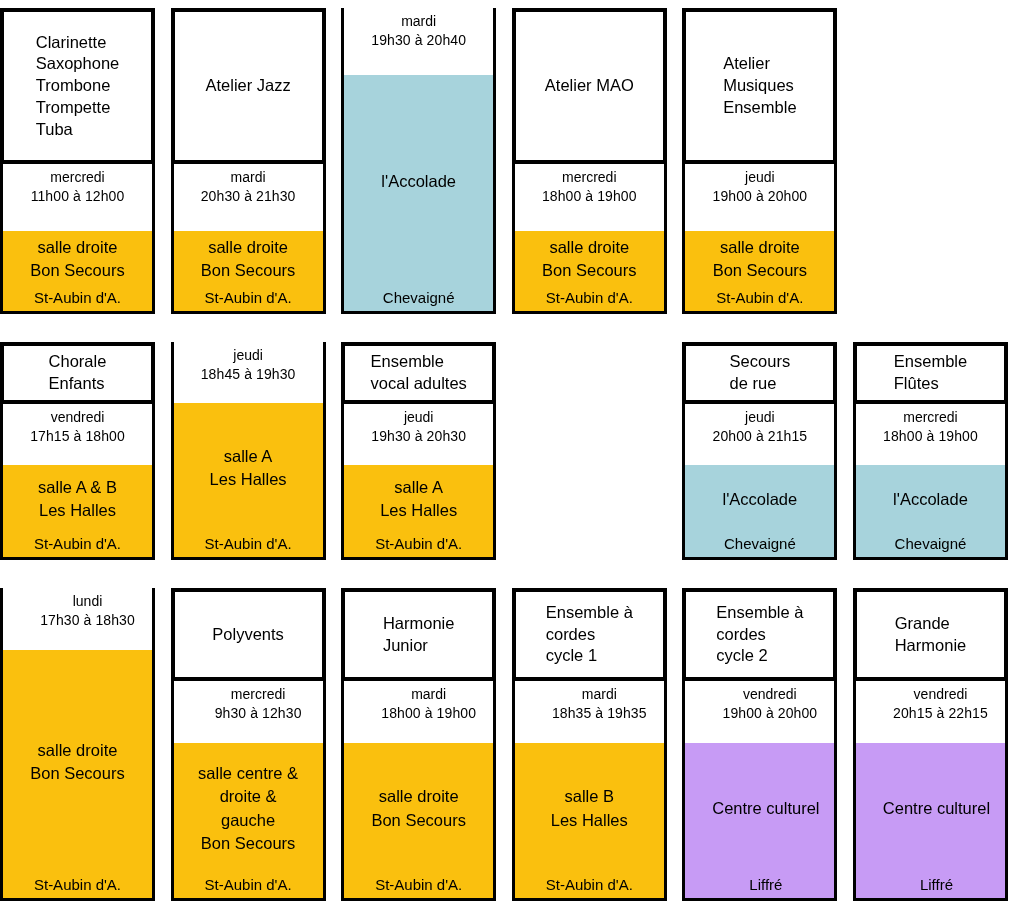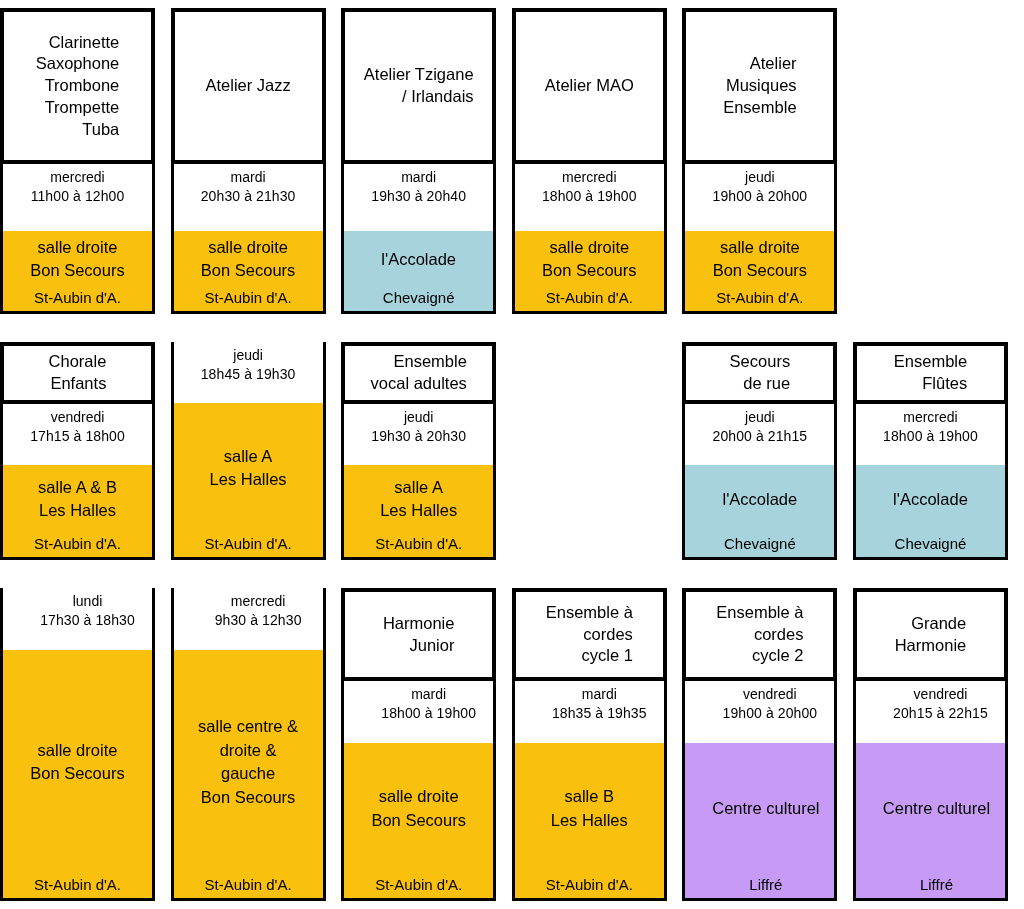--- a/index.html
+++ b/index.html
@@ -25,21 +25,21 @@
     display:flex;flex-direction:column;
     box-sizing:border-box;
   }
 
   
   .card-head{
     border:4px solid #000000;
     background:#ffffff;
     box-sizing:border-box;
     display:flex;align-items:center;justify-content:center;
-    text-align:right;
+    text-align:left;
     padding:2px 4px;
     flex:0 0 auto;
   }
   .card-head .title{
     font-size:16.5px;line-height:1.32;font-weight:400;
     white-space:pre-line;
   }
 
   
   .card-body{
@@ -137,24 +137,20 @@
             <div class="where venue-yellow">
               <div class="place">salle droite
 Bon Secours</div>
               <div class="town">St-Aubin d'A.</div>
             </div>
           </div>
         </div>
       </div>
       <div class="slot">
         <div class="card">
-          <div class="card-head">
-            <div class="title">Atelier Tzigane
-/ Irlandais</div>
-          </div>
           <div class="card-body">
             <div class="when">
               <span class="day">mardi</span>
               <span class="time">19h30 à 20h40</span>
             </div>
             <div class="where venue-blue">
               <div class="place">l'Accolade</div>
               <div class="town">Chevaigné</div>
             </div>
           </div>
@@ -303,20 +299,23 @@
             <div class="where venue-yellow">
               <div class="place">salle droite
 Bon Secours</div>
               <div class="town">St-Aubin d'A.</div>
             </div>
           </div>
         </div>
       </div>
       <div class="slot">
         <div class="card">
+          <div class="card-head">
+            <div class="title">Polyvents</div>
+          </div>
           <div class="card-body">
             <div class="when">
               <span class="day">mercredi</span>
               <span class="time">9h30 à 12h30</span>
             </div>
             <div class="where venue-yellow">
               <div class="place">salle centre &amp;
 droite &amp;
 gauche
 Bon Secours</div>

